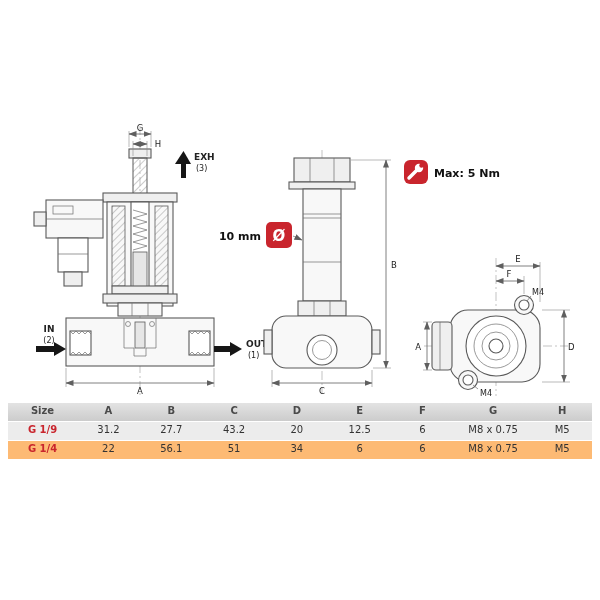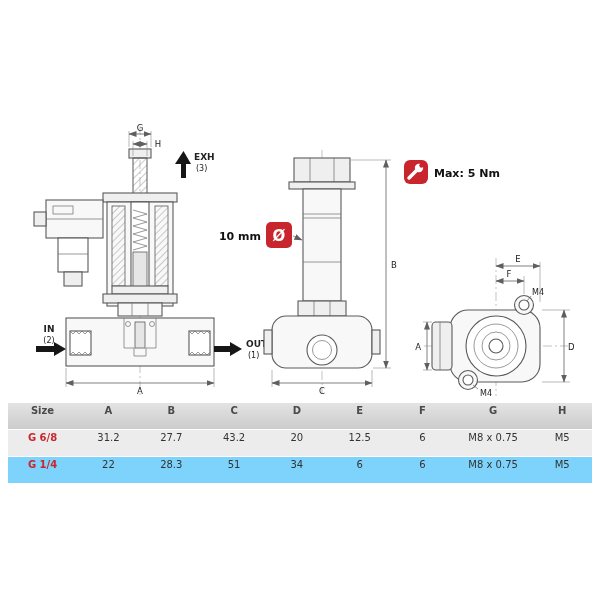--- a/index.html
+++ b/index.html
@@ -26,29 +26,29 @@
   .ann   { font-size:9px; font-weight:600; }
   .annS  { font-size:8px; }
   .callo { font-size:11px; font-weight:bold; fill:#111; }
   .sym   { font-size:15px; font-weight:bold; fill:#ffffff; }
 
   
   .spec-table {
     position:absolute; left:8px; right:8px; top:403px;
     font-size:10px; color:#333;
   }
-  .tr { display:flex; height:26px; line-height:15px; margin-bottom:1px; }
+  .tr { display:flex; height:18px; line-height:15px; margin-bottom:1px; }
   .td { text-align:center; overflow:hidden; white-space:nowrap; }
   .c-size { flex:1.1; }
   .c-std  { flex:1; }
   .c-g    { flex:1.25; }
   .c-h    { flex:0.95; }
   .th { background:linear-gradient(#e3e3e3, #cccccc); color:#4a4a4a; font-weight:bold; }
   .row1 { background:#ececec; }
-  .row2 { background:#7dd3fc; }
+  .row2 { background:#fdba74; }
   .size-val { color:var(--accent, #c9252d); font-weight:bold; }
 </style>
 </head>
 <body>
 
 <div class="page">
 
   <svg class="drawing" width="600" height="400" viewBox="0 0 600 400">
     <defs>
       <marker id="arr" viewBox="0 0 8 6" markerWidth="8" markerHeight="6" refX="7.5" refY="3" orient="auto-start-reverse" markerUnits="userSpaceOnUse">
@@ -232,34 +232,34 @@
       <div class="td c-std">A</div>
       <div class="td c-std">B</div>
       <div class="td c-std">C</div>
       <div class="td c-std">D</div>
       <div class="td c-std">E</div>
       <div class="td c-std">F</div>
       <div class="td c-g">G</div>
       <div class="td c-h">H</div>
     </div>
     <div class="tr row1">
-      <div class="td c-size size-val">G 6/8</div>
+      <div class="td c-size size-val">G 1/9</div>
       <div class="td c-std">31.2</div>
       <div class="td c-std">27.7</div>
       <div class="td c-std">43.2</div>
       <div class="td c-std">20</div>
       <div class="td c-std">12.5</div>
       <div class="td c-std">6</div>
       <div class="td c-g">M8 x 0.75</div>
       <div class="td c-h">M5</div>
     </div>
     <div class="tr row2">
       <div class="td c-size size-val">G 1/4</div>
       <div class="td c-std">22</div>
-      <div class="td c-std">28.3</div>
+      <div class="td c-std">56.1</div>
       <div class="td c-std">51</div>
       <div class="td c-std">34</div>
       <div class="td c-std">6</div>
       <div class="td c-std">6</div>
       <div class="td c-g">M8 x 0.75</div>
       <div class="td c-h">M5</div>
     </div>
   </div>
 
 </div>

